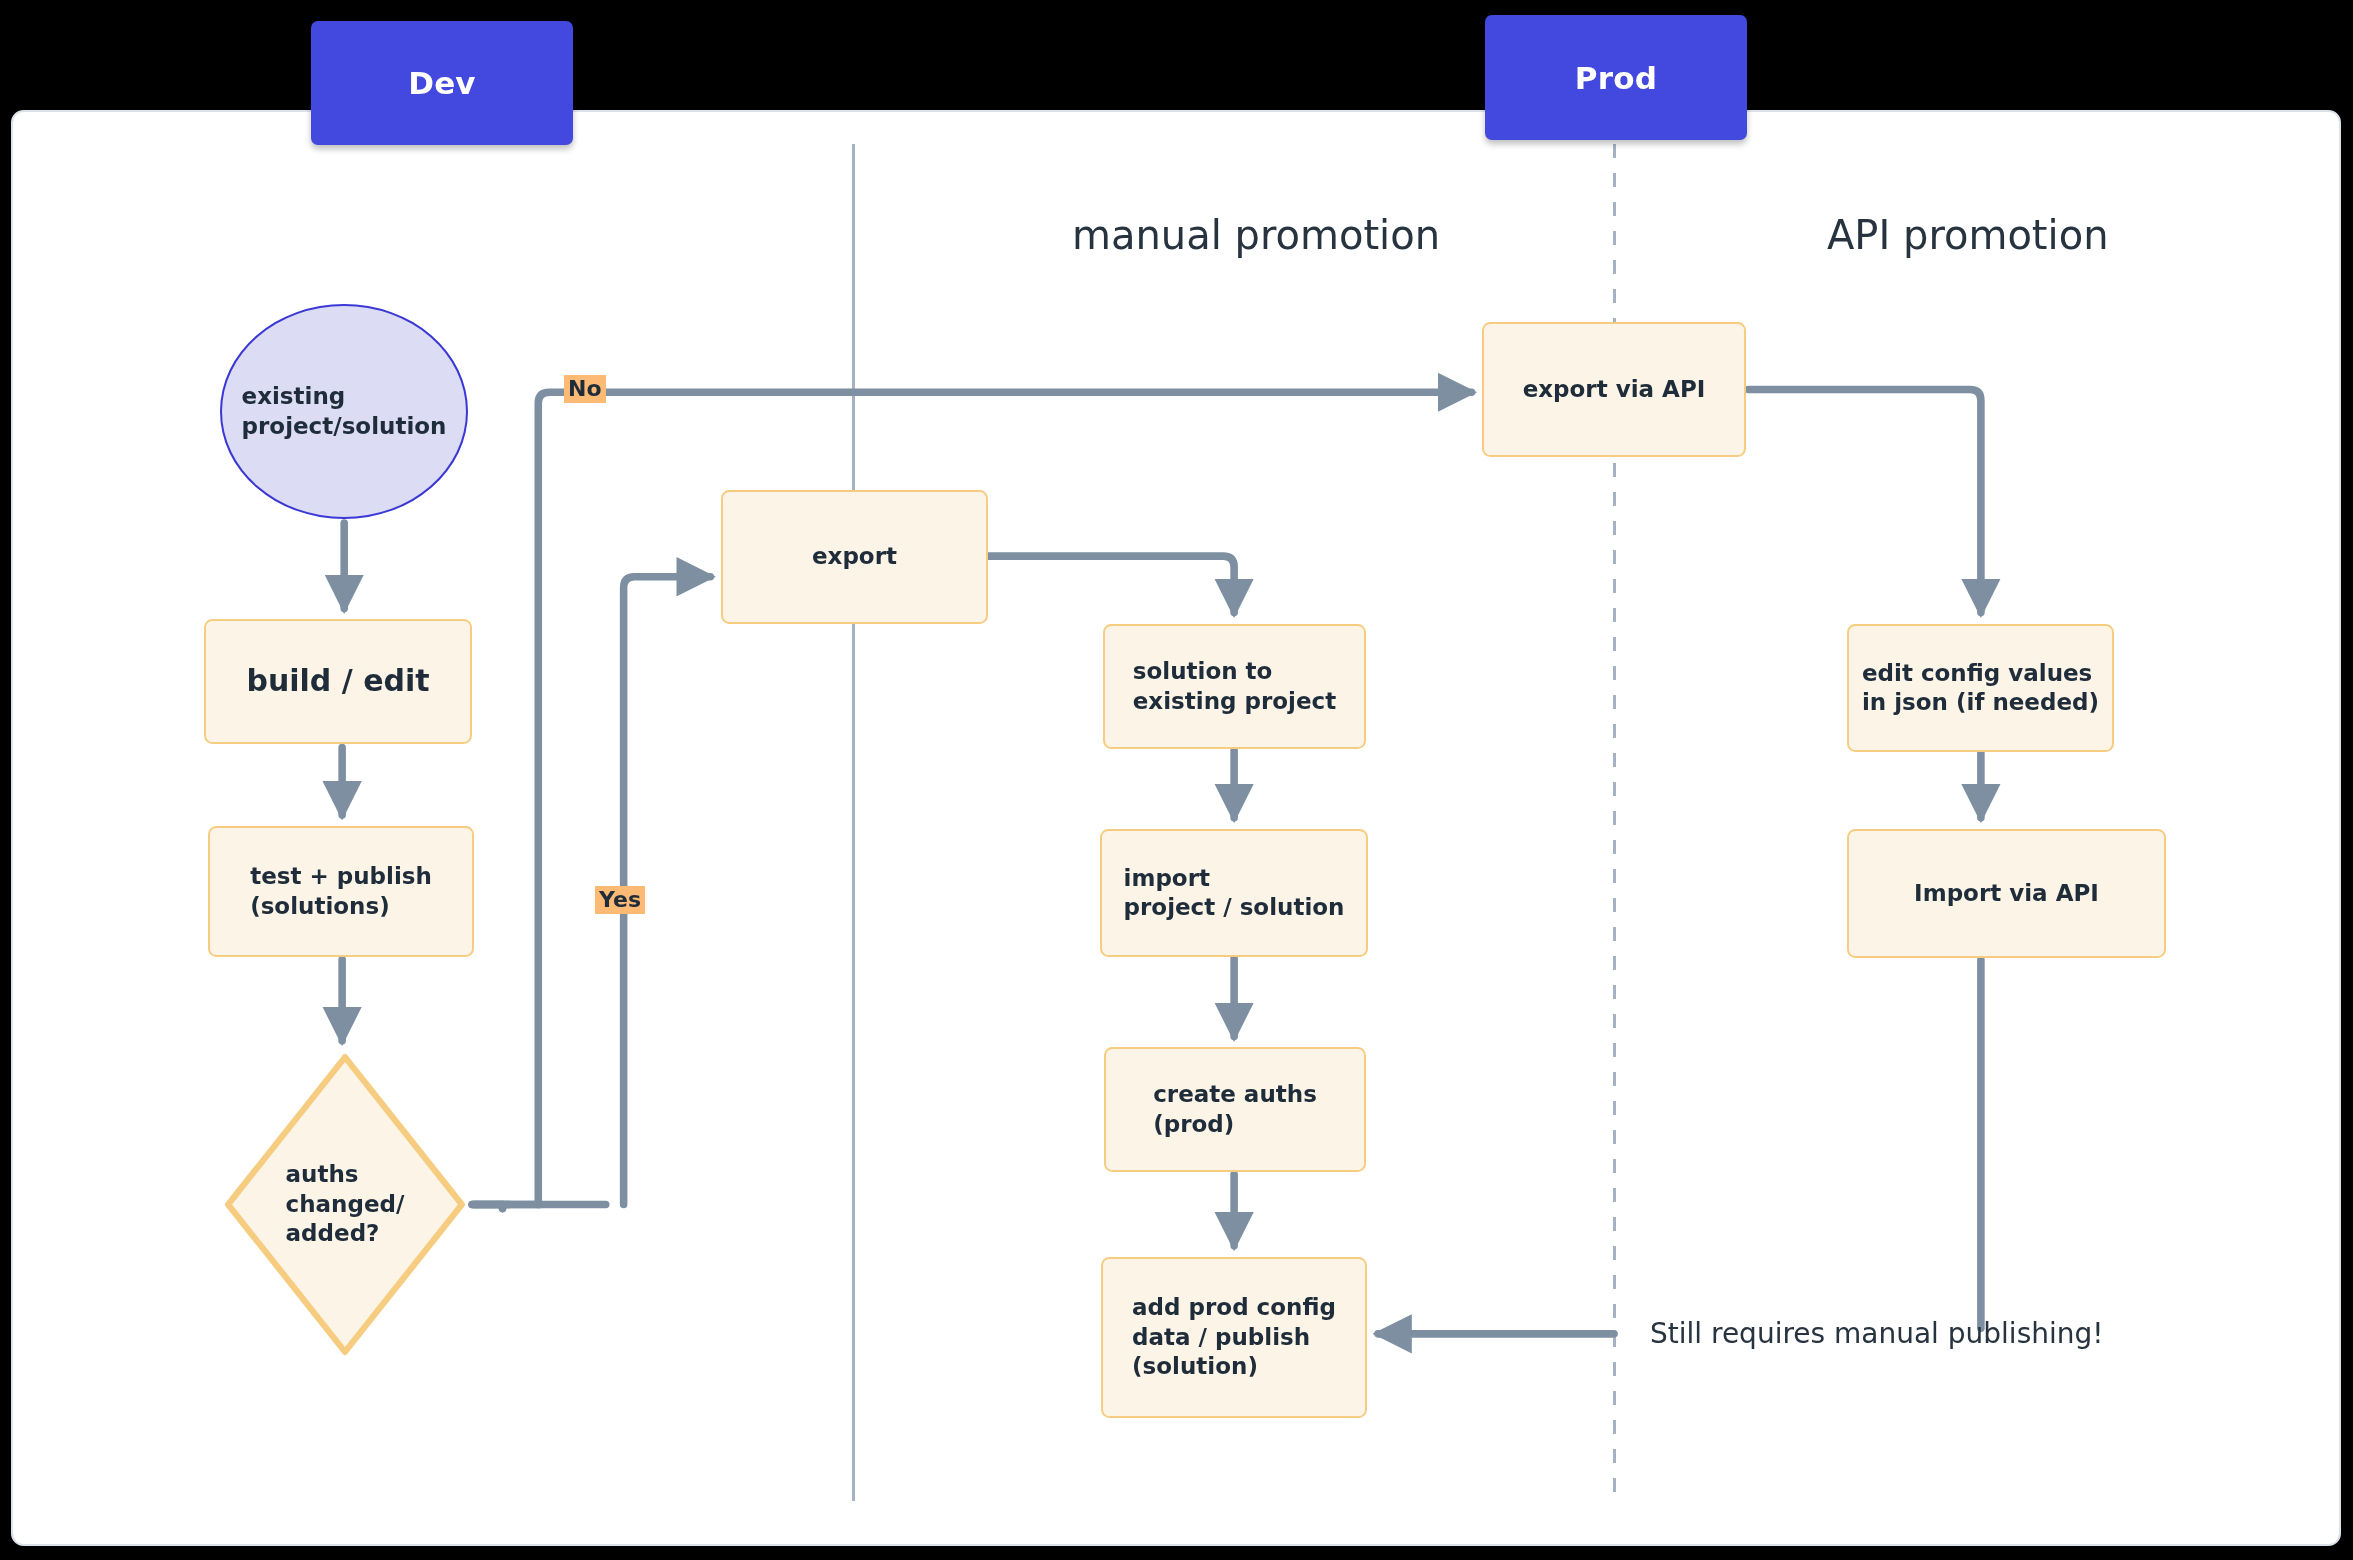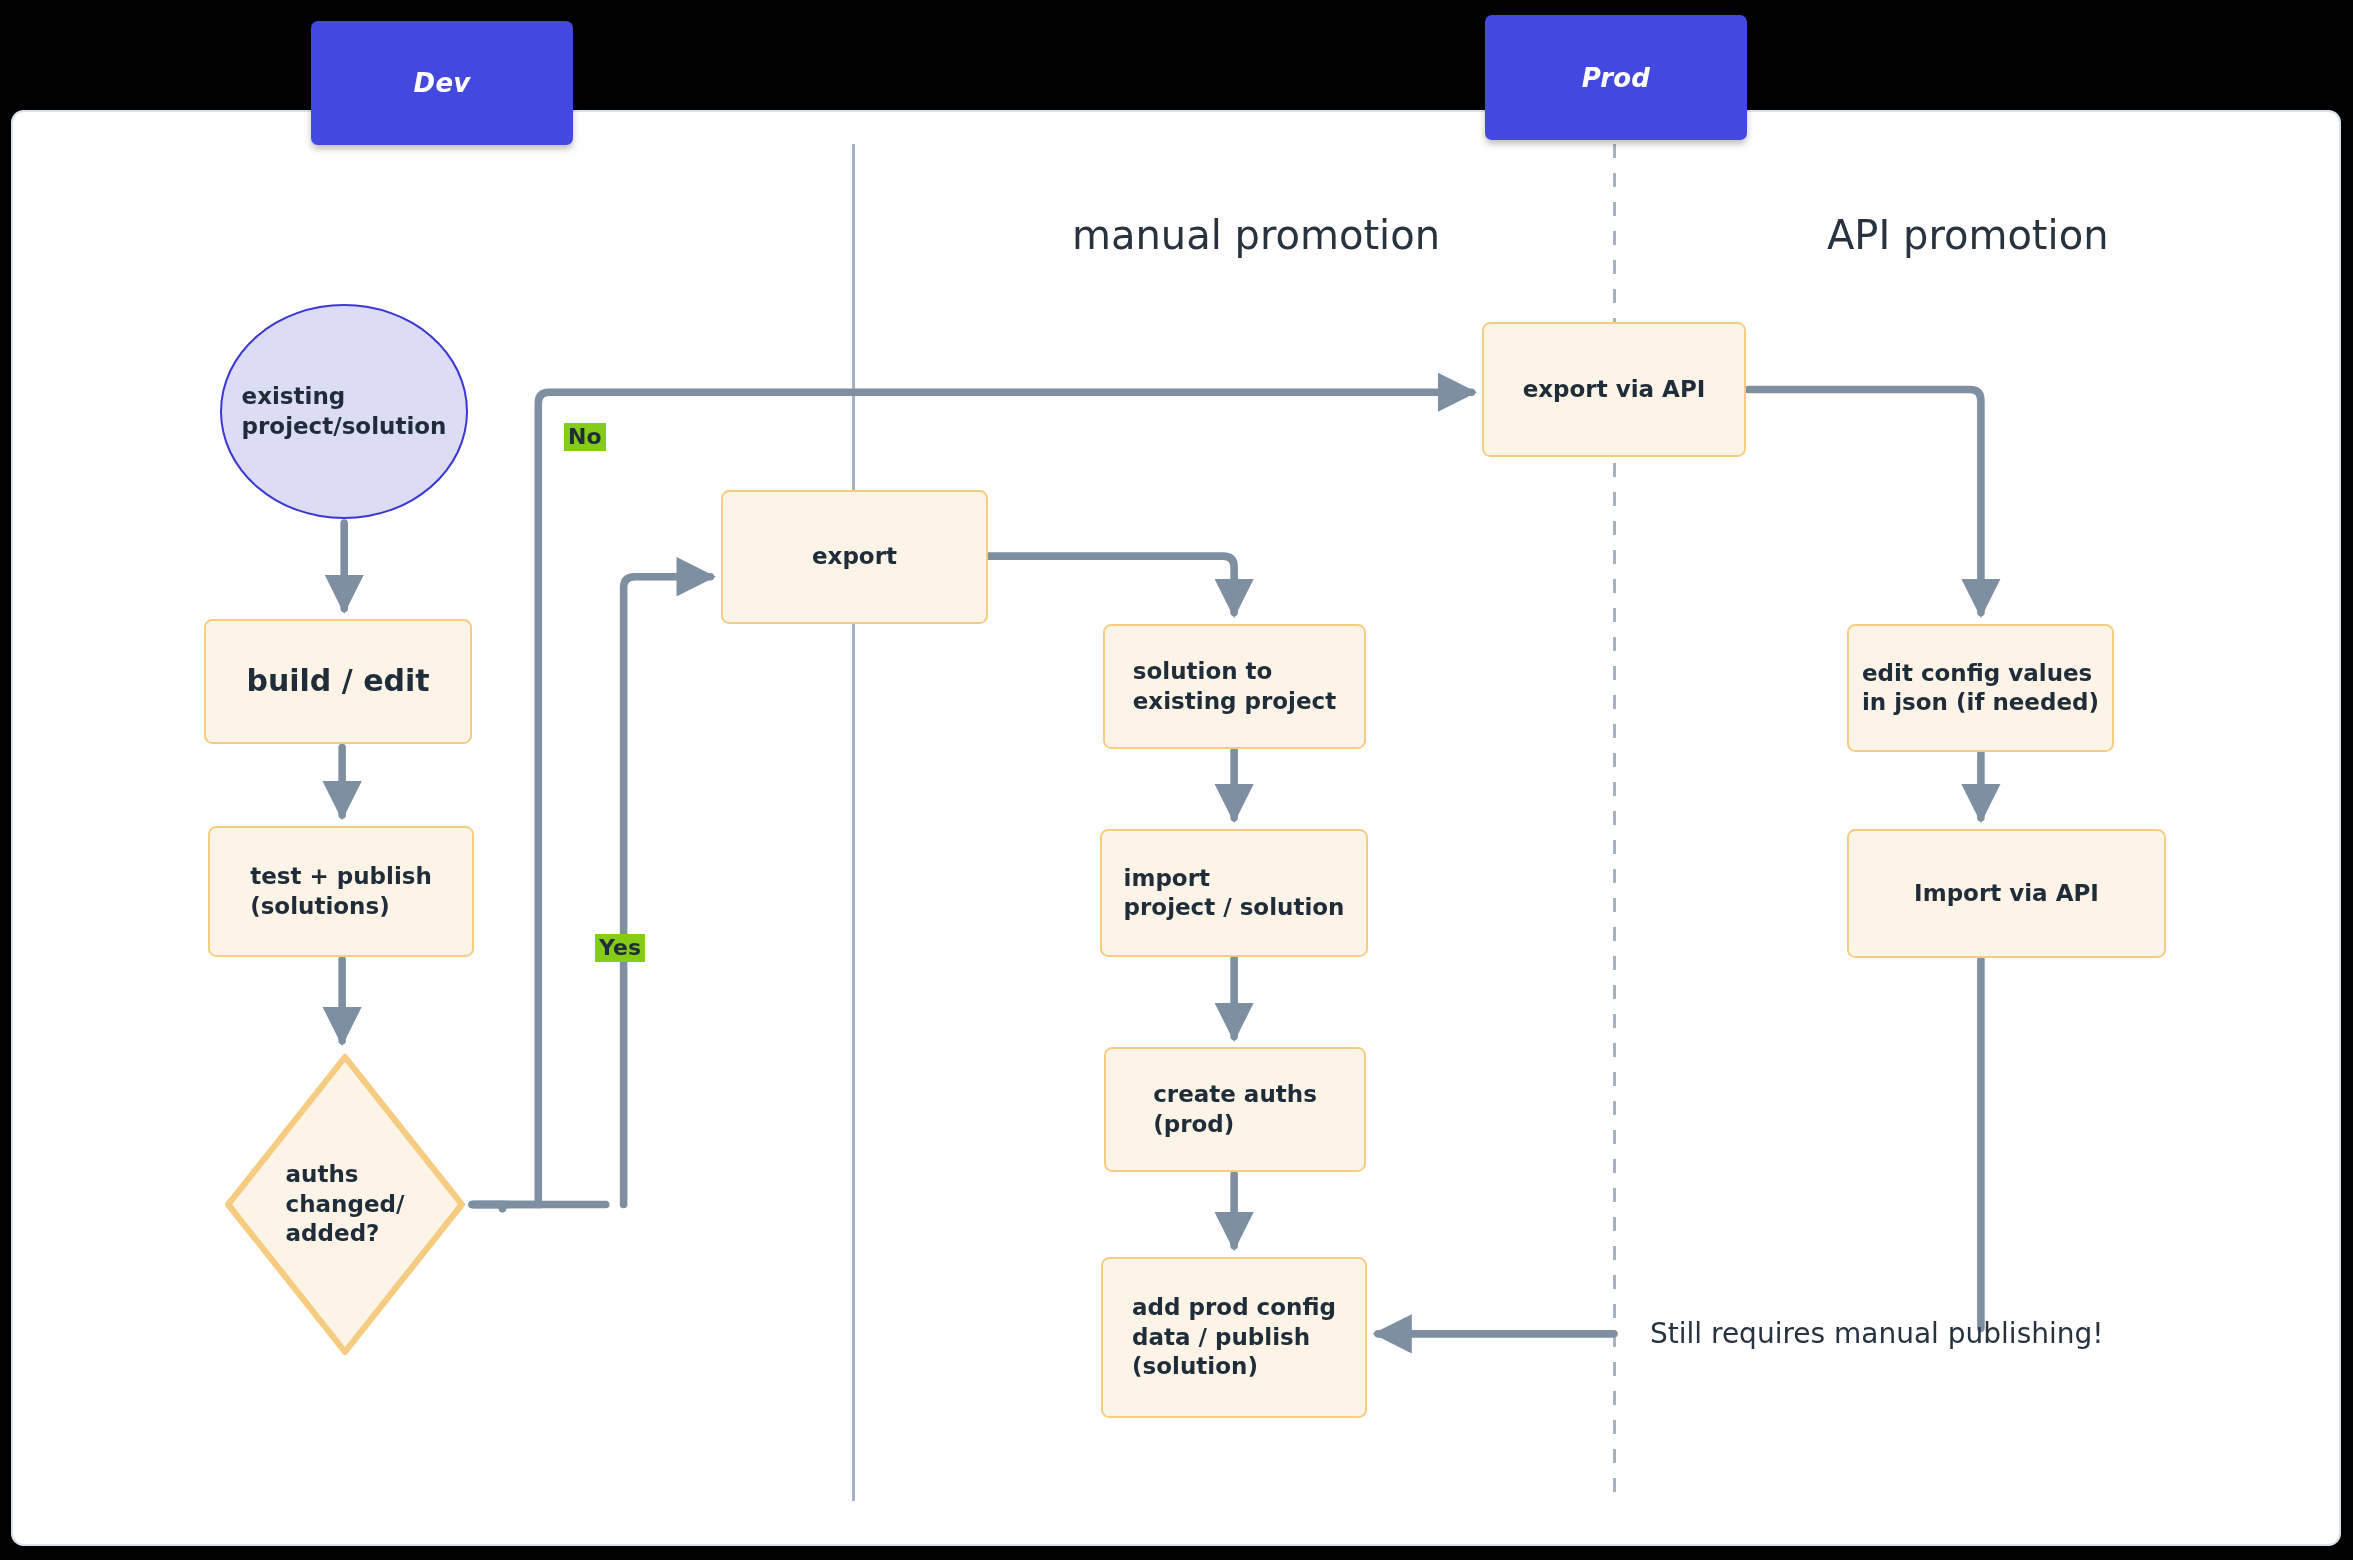--- a/index.html
+++ b/index.html
@@ -21,25 +21,24 @@
     box-shadow:0 4.1px 6.9px rgba(0,0,0,.10);
   }
   
   .lane-chip{
     position:absolute;
     background:#4349de;
     color:#ffffff;
     border-radius:6.9px;
     display:flex;align-items:center;justify-content:center;
     font-weight:bold;
-    font-size:26px;
+    font-size:31px;
     letter-spacing:0.2px;
     box-shadow:0 3.4px 6.2px rgba(0,0,0,.25);
     z-index:8;
-    font-style:italic;
   }
   #lane-dev{left:311px;top:20.6px;width:262px;height:124px;}
   #lane-prod{left:1485px;top:15px;width:262px;height:125px;}
 
   
   .divider{position:absolute;z-index:2;}
   #divider-solid{
     left:852px;top:144px;width:3.4px;height:1357px;
     background:#a5b2c2;
   }
@@ -110,24 +109,23 @@
   #node-editcfg    {left:1847px; top:624px;  width:267px; height:128px;}
   #node-importapi  {left:1847px; top:829px; width:319px; height:129px;}
 
   
   .edge-label{
     position:absolute;
     font-weight:bold;
     font-size:22px;
     color:#1f2d3a;
     z-index:6;
-    background:#84cc16;
+    background:#fdba74;
     padding:1.4px 4.1px;
     white-space:nowrap;
-    margin-top:48px;
   }
   #label-no{left:564px;top:375px;}
   #label-yes{left:595px;top:886px;}
   #annot-manual{
     position:absolute;
     left:1650px;top:1317px;
     font-size:28px;
     font-weight:normal;
     color:#27333f;
     white-space:nowrap;

